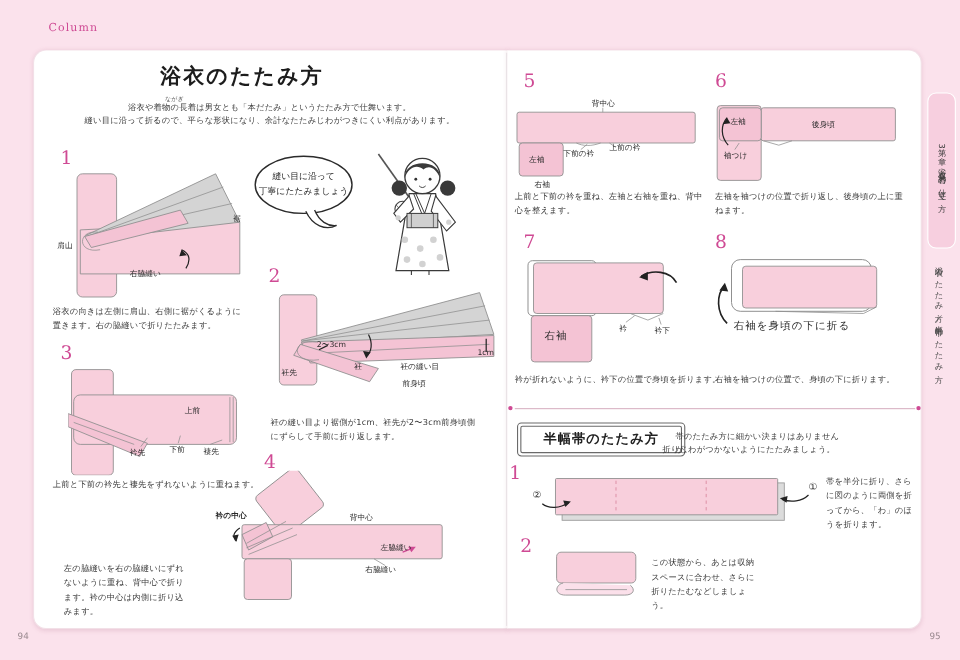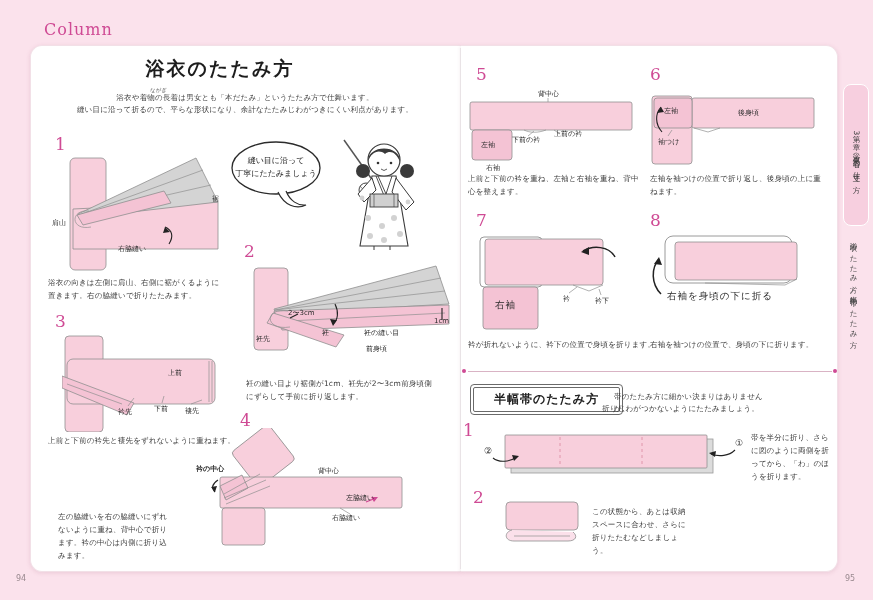--- a/index.html
+++ b/index.html
@@ -2,21 +2,21 @@
 <html><head>
 <meta charset="utf-8">
 <style>
   html,body{margin:0;padding:0;}
   body{width:873px;height:600px;background:#fbe2ec;font-family:"DejaVu Sans",sans-serif;overflow:hidden;}
   .stage{position:relative;width:873px;height:600px;}
   .page{position:absolute;top:45px;height:527px;background:#fff;border:1px solid #f2e0e7;box-sizing:border-box;box-shadow:0 1px 4px rgba(160,90,120,.18);}
   .page-left{left:30px;width:431px;border-radius:12px 0 0 12px;border-right:none;}
   .page-right{left:461px;width:377px;border-radius:0 12px 12px 0;border-left:none;}
   .gutter{position:absolute;left:460px;top:48px;width:1px;height:521px;background:#e9e3e6;}
-  .col-label{position:absolute;left:44px;top:20px;font-family:"DejaVu Serif",serif;font-size:16px;color:#cf4a94;letter-spacing:1px;}
+  .col-label{position:absolute;left:44px;top:20px;font-family:"DejaVu Serif",serif;font-size:10px;color:#cf4a94;letter-spacing:1px;}
   .title{position:absolute;left:20px;top:56px;width:400px;text-align:center;font-family:"DejaVu Serif",serif;font-size:19px;font-weight:bold;color:#1c1c1c;letter-spacing:2px;}
   .intro{position:absolute;left:35px;width:420px;text-align:center;font-size:7.5px;color:#3c3c3c;letter-spacing:.2px;}
   .furi{position:absolute;font-size:5.5px;color:#555;}
   .stepnum{position:absolute;font-family:"DejaVu Serif",serif;font-size:17px;color:#cf4a94;}
   .cap{position:absolute;font-size:7.5px;color:#3a3a3a;line-height:1.75;letter-spacing:.2px;}
   .diag{position:absolute;}
   .diag svg{position:absolute;left:0;top:0;}
   .dlabel{position:absolute;font-size:7px;color:#2a2a2a;white-space:nowrap;}
   .dlabel.big{font-size:9.5px;letter-spacing:1px;}
   .pk{fill:#f8cfdc;stroke:#8f8f8f;stroke-width:.8;}

